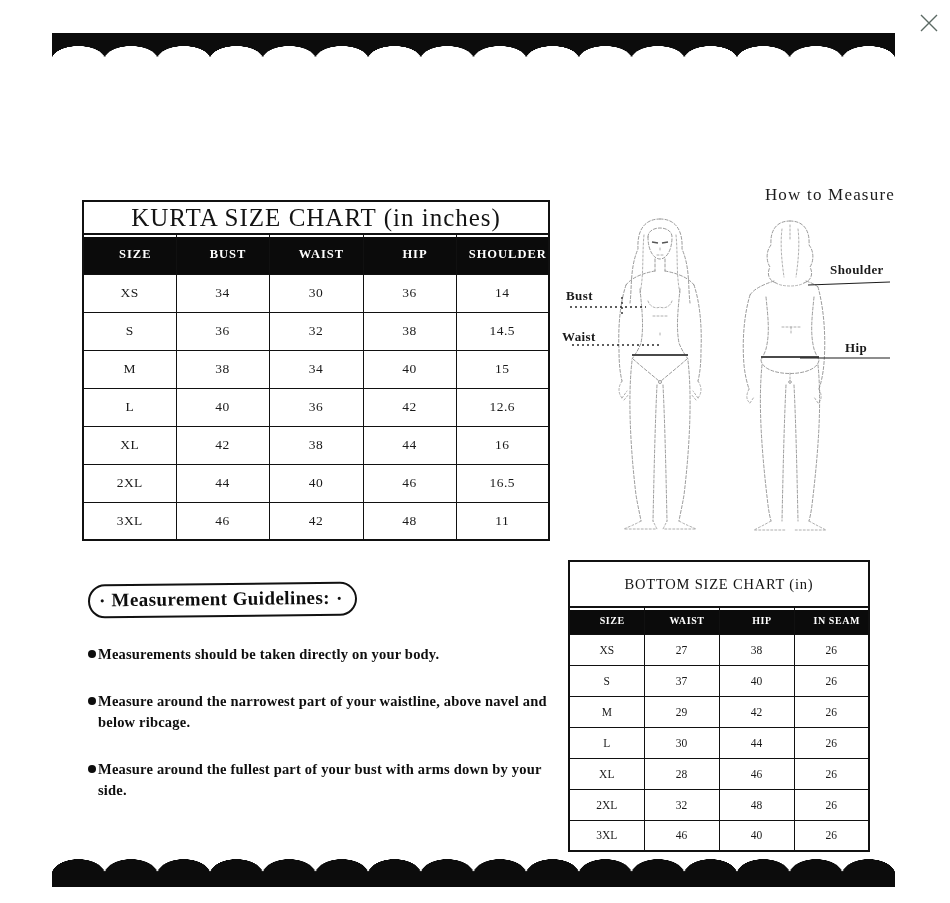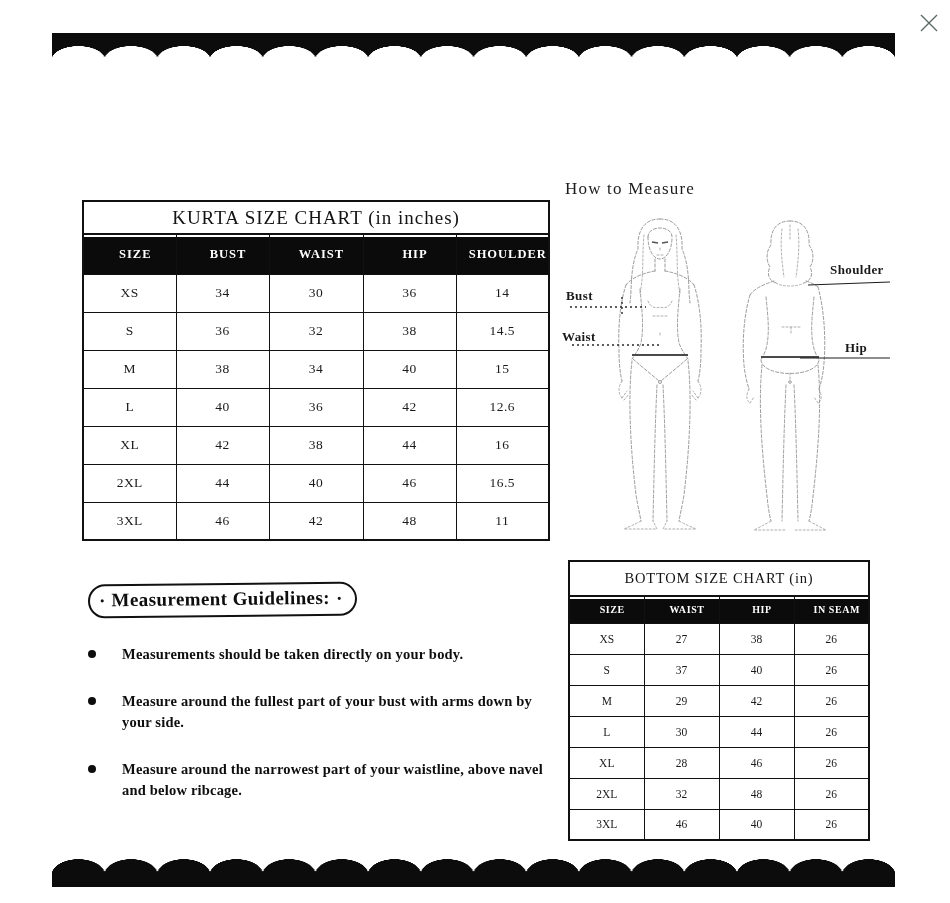--- a/index.html
+++ b/index.html
@@ -31,52 +31,52 @@
   
   table { border-collapse:collapse; table-layout:fixed; background:#fff; }
   th, td { border:1px solid #111; text-align:center; vertical-align:middle; }
   tr.title-row th { background:#fff; border:2px solid #111; font-weight:normal; }
   tr.head-row th { background:#0b0b0b; color:#ffffff; font-weight:bold; box-shadow:inset 0 2px 0 0 #ffffff;padding-left:11px; }
   tbody td { color:#1a1a1a; }
 
   
   .kurta-wrap { position:absolute; left:82px; top:200px; }
   table.kurta { width:466px; border:2px solid #111; }
-  table.kurta tr.title-row th { height:33px; font-size:19px; letter-spacing:1px;border-radius:12px; }
+  table.kurta tr.title-row th { height:33px; font-size:25px; letter-spacing:1px;border-radius:12px; }
   table.kurta tr.head-row th { height:40px; font-size:12.5px; letter-spacing:1px; }
   table.kurta tbody td { height:38px; font-size:13.5px; letter-spacing:0.5px; }
 
   
   .bottom-wrap { position:absolute; left:568px; top:560px; }
   table.bottom { width:300px; border:2px solid #111; }
-  table.bottom tr.title-row th { height:35px; font-size:14.5px; letter-spacing:0.8px; }
+  table.bottom tr.title-row th { height:46px; font-size:14.5px; letter-spacing:0.8px; }
   table.bottom tr.head-row th { height:27px; font-size:10px; letter-spacing:0.6px; }
   table.bottom tbody td { height:31px; font-size:11.5px; }
 
   
-  .htm-title { position:absolute; left:565px; top:179px; width:330px; text-align:left;
+  .htm-title { position:absolute; left:565px; top:185px; width:330px; text-align:right;
                font-size:17px; letter-spacing:1.2px; color:#1c1c1c; }
   .figures { position:absolute; left:560px; top:215px; }
   .mlabel { position:absolute; font-weight:bold; font-size:13px; letter-spacing:0.4px; color:#1a1a1a; }
   .mlabel.bust    { left:566px; top:288px; }
   .mlabel.waist   { left:562px; top:329px; }
   .mlabel.shoulder{ left:830px; top:262px; }
   .mlabel.hip     { left:845px; top:340px; }
 
   
   .guide { position:absolute; left:88px; top:583px; width:475px; }
   .badge {
     display:inline-flex; align-items:center; gap:7px;
     border:2.5px solid #111; border-radius:17px; padding:3px 14px 5px 10px;
     transform:rotate(-0.6deg);
   }
   .badge .dot { font-size:13px; line-height:1; color:#111; }
   .badge-text { font-weight:bold; font-size:19px; letter-spacing:0.4px; color:#0e0e0e; white-space:nowrap; }
   ul.bullets { list-style:none; margin-top:27px; }
-  ul.bullets li { display:flex; align-items:flex-start; gap:26px; margin-bottom:26px; }
+  ul.bullets li { display:flex; align-items:flex-start; gap:2px; margin-bottom:26px; }
   .bullet { flex:0 0 auto; width:8px; height:8px; border-radius:50%; background:#0d0d0d; margin-top:6px; }
   .bullet-text { font-weight:bold; font-size:14.5px; line-height:21px; letter-spacing:0.2px;
                  color:#0e0e0e; max-width:450px; }
 
   
   .sk  { fill:none; stroke:#8f8f8f; stroke-width:0.9; stroke-linecap:round; stroke-dasharray:3 2; }
   .sk2 { fill:none; stroke:#9a9a9a; stroke-width:0.8; stroke-linecap:round; stroke-dasharray:2 2; }
   .band { fill:none; stroke:#4a4a4a; stroke-width:2.2; }
   .guideline-dotted { fill:none; stroke:#2a2a2a; stroke-width:1.4; stroke-dasharray:2 3; }
   .guideline-solid  { fill:none; stroke:#1d1d1d; stroke-width:1.2; }
@@ -244,25 +244,25 @@
       <span class="badge-text">Measurement Guidelines:</span>
       <span class="dot">•</span>
     </div>
     <ul class="bullets">
         <li>
           <span class="bullet"></span>
           <span class="bullet-text">Measurements should be taken directly on your body.</span>
         </li>
         <li>
           <span class="bullet"></span>
-          <span class="bullet-text">Measure around the fullest part of your bust with arms down by your side.</span>
+          <span class="bullet-text">Measure around the narrowest part of your waistline, above navel and below ribcage.</span>
         </li>
         <li>
           <span class="bullet"></span>
-          <span class="bullet-text">Measure around the narrowest part of your waistline, above navel and below ribcage.</span>
+          <span class="bullet-text">Measure around the fullest part of your bust with arms down by your side.</span>
         </li>
       </ul>
   </div>
 
   <div class="bottom-wrap">
     <table class="bottom">
       <colgroup>
           <col style="width:75px">
           <col style="width:75px">
           <col style="width:75px">

